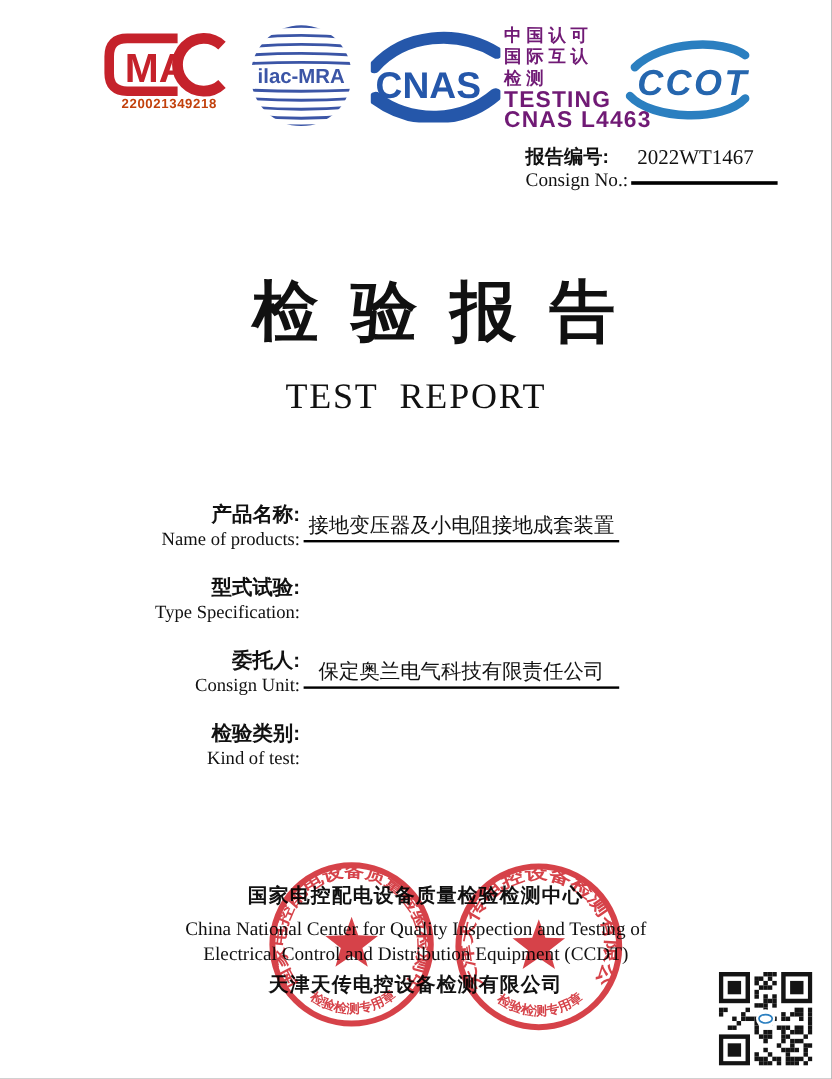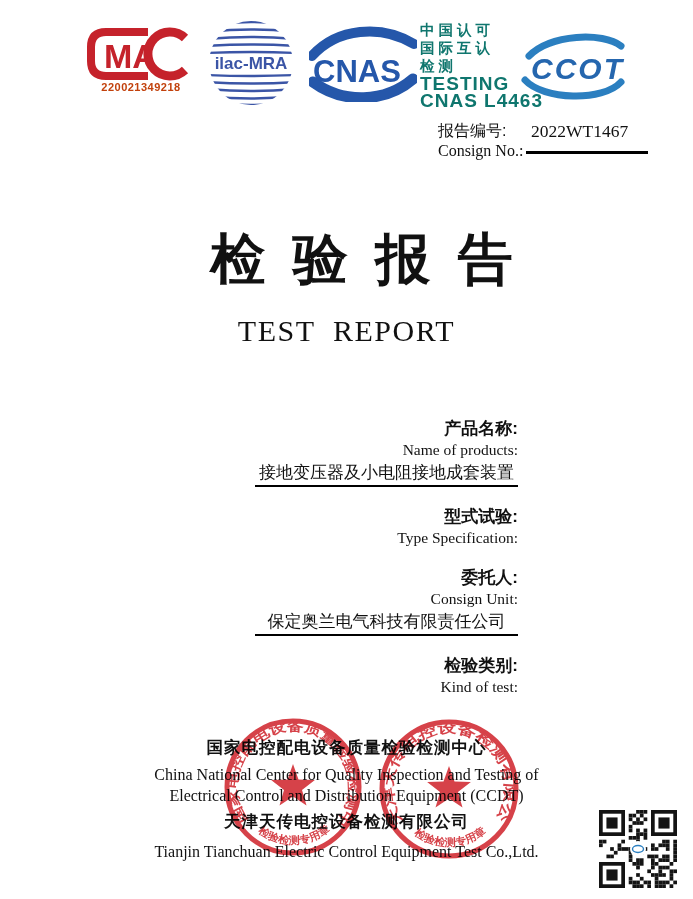--- a/index.html
+++ b/index.html
@@ -8,45 +8,45 @@
     background:#ffffff; overflow:hidden;
     font-family:"Liberation Sans", sans-serif; color:#111;
   }
   .abs { position:absolute; }
 
   
   .cma-number {
     position:absolute; left:85px; top:81px; width:112px; text-align:center;
     color:#c2410c; font-weight:bold; font-size:11px; letter-spacing:0.5px;
   }
-  .cnas-text { position:absolute; left:420px; top:21px; color:#0f766e; font-weight:bold; }
+  .cnas-text { position:absolute; left:420px; top:21px; color:#701a75; font-weight:bold; }
   .cnas-text .zh { font-size:14.5px; letter-spacing:4px; line-height:18px; }
   .cnas-text .en { font-size:19px; letter-spacing:1px; line-height:17px; }
 
   
-  .repno-zh { position:absolute; left:438px; top:121px; font-weight:normal; font-size:16px; }
+  .repno-zh { position:absolute; left:438px; top:121px; font-weight:bold; font-size:16px; }
   .repno-val { position:absolute; left:531px; top:121px; font-family:"Liberation Serif", serif; font-size:17.5px; }
   .repno-en { position:absolute; left:438px; top:142px; font-family:"Liberation Serif", serif; font-size:16px; }
   .repno-line { position:absolute; left:526px; top:151px; width:122px; border-top:3px solid #000; }
 
   
   .title-zh {
     position:absolute; left:0; top:223px; width:100%; text-align:center;
     font-size:55px; font-weight:800; letter-spacing:0.5em; text-indent:0.5em;
     font-family:"Liberation Sans", sans-serif;
     margin-left:15px;
   }
   .title-en {
     position:absolute; left:0; top:314px; width:100%; text-align:center;
     font-family:"Liberation Serif", serif; font-size:30px; letter-spacing:1.5px; word-spacing:9px;
   }
 
   
   .fields { position:absolute; left:98px; top:417px; width:420px; }
-  .field-row { display:flex; align-items:flex-end; margin-bottom:18px;flex-direction:column; }
+  .field-row { display:flex; align-items:center; margin-bottom:18px; }
   .f-label { width:152px; text-align:right; flex:none; }
   .f-label .zh { font-weight:bold; font-size:17px; line-height:23px; }
   .f-label .en { font-family:"Liberation Serif", serif; font-size:15.5px; line-height:20px; }
   .f-value {
     flex:none; width:263px; margin-left:3px; border-bottom:2px solid #000;
     text-align:center;
   }
   .f-value .val { font-family:Liberation Sans, sans-serif; font-size:17px; line-height:24px; padding-top:1px; }
 
   
@@ -161,21 +161,20 @@
       </div>
     </div>
 
   </div>
 
   <div class="footer">
     <div class="zh1">国家电控配电设备质量检验检测中心</div>
     <div class="en">China National Center for Quality Inspection and Testing of</div>
     <div class="en">Electrical Control and Distribution Equipment (CCDT)</div>
     <div class="zh2">天津天传电控设备检测有限公司</div>
-    <div class="en">Tianjin Tianchuan Electric Control Equipment Test Co.,Ltd.</div>
   </div>
 
   <svg class="stamp stamp-left" width="150" height="150" viewBox="-75 -75 150 150">
     <g stroke="#d0262e" fill="#d0262e">
       <circle r="66" fill="none" stroke-width="5"></circle>
       <path d="M0,-23 L5.5,-7.6 L21.9,-7.1 L9,2.9 L13.5,18.6 L0,9.4 L-13.5,18.6 L-9,2.9 L-21.9,-7.1 L-5.5,-7.6 Z" stroke="none"></path>
       <path id="arcT1" d="M -45 33 A 56 56 0 1 1 45 33" fill="none" stroke="none"></path>
       <text font-size="13.5" font-weight="bold" stroke="none" font-family="Liberation Sans, sans-serif">
         <textPath href="#arcT1" textLength="268" lengthAdjust="spacingAndGlyphs">国家电控配电设备质量检验检测中心</textPath>
       </text>

